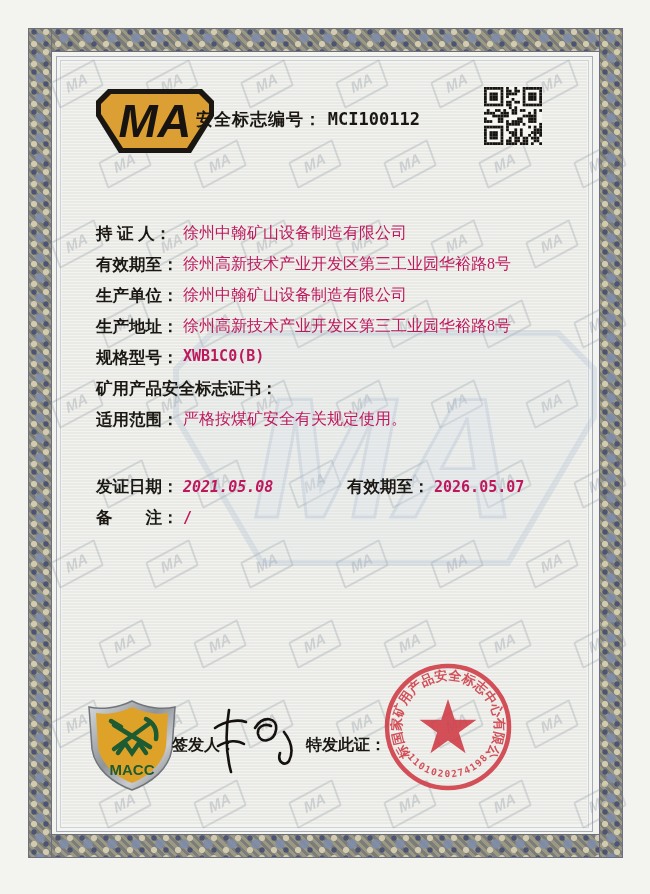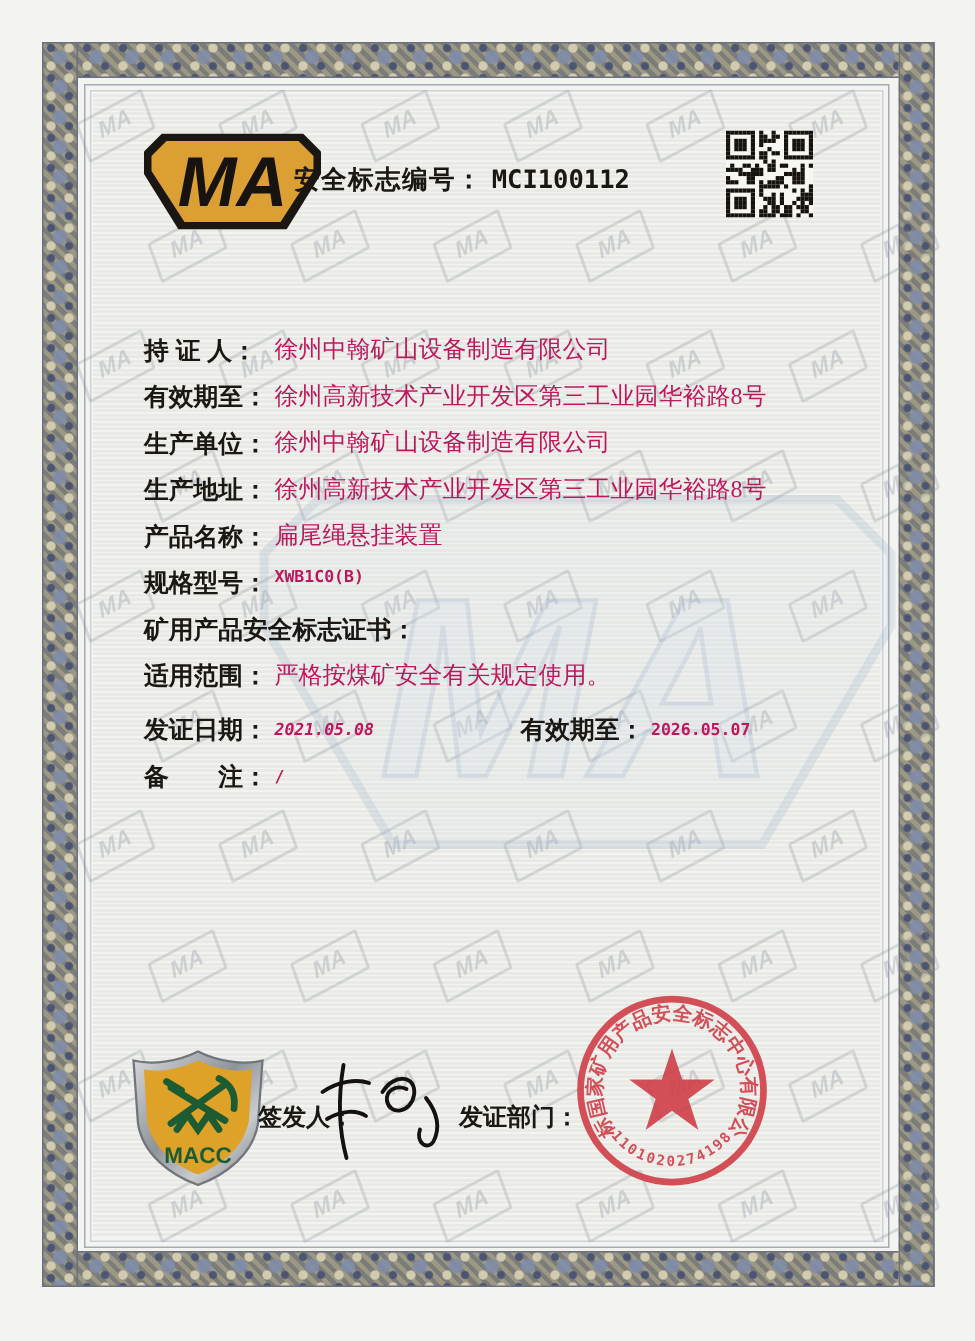--- a/index.html
+++ b/index.html
@@ -33,21 +33,21 @@
   .mark-no{position:absolute;left:62px;top:108px;width:492px;text-align:center;
       font-size:17px;font-weight:bold;color:#1b1813;letter-spacing:1px;}
   .mark-no .num{font-family:"DejaVu Sans Mono",monospace;font-weight:bold;letter-spacing:0;}
   .cert-title{position:absolute;left:62px;top:162px;width:525px;text-align:center;
       font-family:"Liberation Serif",serif;font-size:41px;font-weight:bold;color:#14110e;letter-spacing:2px;}
   
   .fields{position:absolute;left:96px;top:223px;width:470px;}
   .frow{display:flex;height:31px;align-items:flex-start;}
   .flabel{min-width:87px;font-size:16.5px;font-weight:bold;color:#1b1813;white-space:nowrap;}
   .fvalue{font-family:"Liberation Serif",serif;font-size:16px;color:#be185d;white-space:nowrap;}
-  .fvalue.latin{font-family:"DejaVu Sans Mono",monospace;font-size:11px;font-weight:bold;}
+  .fvalue.latin{font-family:"DejaVu Sans Mono",monospace;font-size:15px;font-weight:bold;}
   .dates{position:absolute;left:96px;top:471px;width:470px;}
   .drow{display:flex;height:31px;align-items:center;}
   .dval1{width:164px;font-style:italic;}
   .statement{position:absolute;left:94px;top:588px;width:468px;font-family:"Liberation Serif",serif;
       font-size:14.8px;line-height:21.5px;color:#1d1914;text-align:justify;text-indent:2em;}
   
   .signer-label,.dept-label{position:absolute;top:735px;font-family:"Liberation Serif",serif;
       font-size:16px;font-weight:bold;color:#1b1813;}
   .signer-label{left:172px;}
   .dept-label{left:306px;}
@@ -390,24 +390,20 @@
       </div>
       <div class="frow">
         <span class="flabel">生产单位：</span>
         <span class="fvalue">徐州中翰矿山设备制造有限公司</span>
       </div>
       <div class="frow">
         <span class="flabel">生产地址：</span>
         <span class="fvalue">徐州高新技术产业开发区第三工业园华裕路8号</span>
       </div>
       <div class="frow">
-        <span class="flabel">产品名称：</span>
-        <span class="fvalue">扁尾绳悬挂装置</span>
-      </div>
-      <div class="frow">
         <span class="flabel">规格型号：</span>
         <span class="fvalue latin">XWB1C0(B)</span>
       </div>
       <div class="frow">
         <span class="flabel">矿用产品安全标志证书：</span>
       </div>
       <div class="frow">
         <span class="flabel">适用范围：</span>
         <span class="fvalue">严格按煤矿安全有关规定使用。</span>
       </div>
@@ -442,21 +438,21 @@
       <path d="M30,26 L66,48"></path>
       <path d="M66,24 L30,50"></path>
       <path d="M62,20 q12,6 10,20"></path>
       <path d="M27,22 l10,6"></path>
       <path d="M34,54 L41,44 L48,54 L55,44 L62,54"></path>
     </g>
     <text x="48" y="76" text-anchor="middle" font-family="Liberation Sans, sans-serif" font-size="15" font-weight="bold" fill="#1d5b33">MACC</text>
   </svg>
 
   <div class="signer-label">签发人：</div>
-  <div class="dept-label">发证部门：</div>
+  <div class="dept-label">特发此证：</div>
 
   <svg style="left:205px;top:698px;" width="100" height="85" viewBox="0 0 100 85">
     <g stroke="#14110e" stroke-width="2.6" fill="none" stroke-linecap="round">
       <path d="M24,12 C21,30 20,52 26,74"></path>
       <path d="M10,30 C20,23 33,21 41,24"></path>
       <path d="M13,48 C23,42 33,42 39,46"></path>
       <path d="M50,30 C58,17 73,19 71,32 C69,44 55,46 53,36 C52,29 59,25 66,28"></path>
       <path d="M79,34 C86,43 89,53 84,63 C80,69 72,64 75,55"></path>
     </g>
   </svg>

